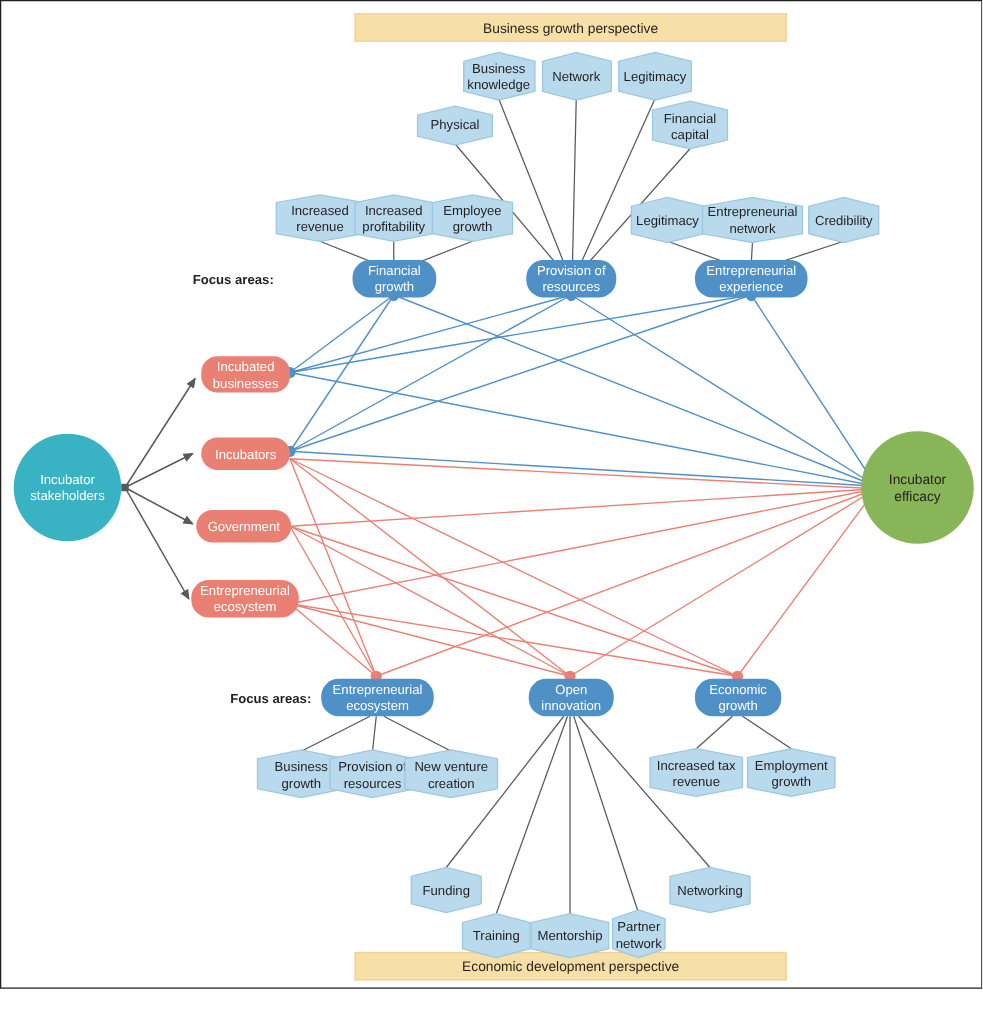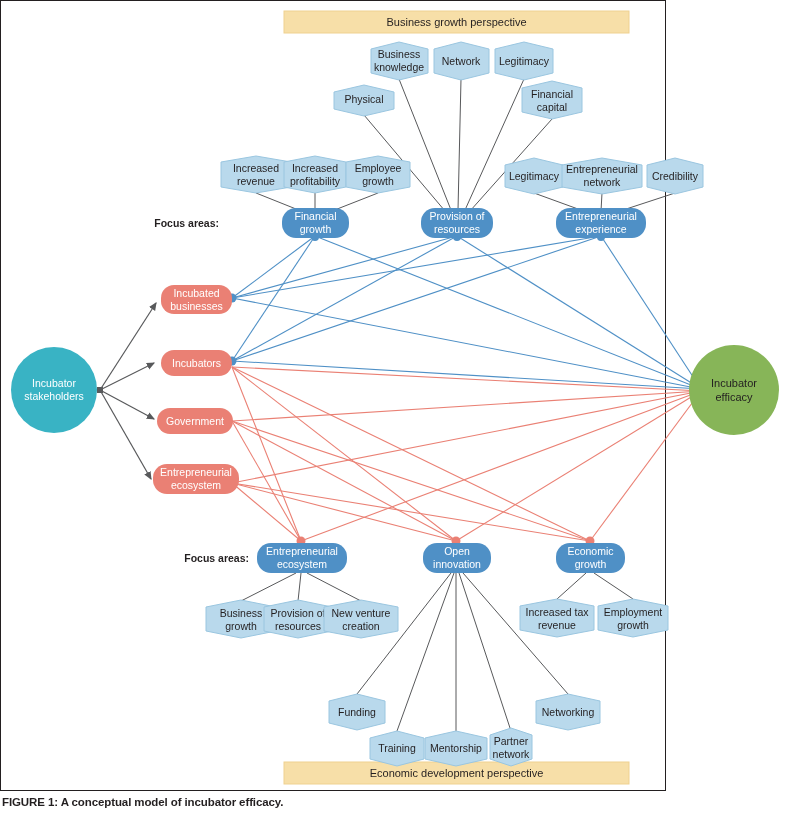--- a/index.html
+++ b/index.html
@@ -1,18 +1,18 @@
 <!DOCTYPE html>
 <html><head>
 <meta charset="utf-8">
 <style>
   html,body{margin:0;padding:0;background:#ffffff;}
   body{font-family:"Liberation Sans", sans-serif;}
   #page{position:relative;width:786px;height:818px;background:#fff;overflow:hidden;}
-  #figure-frame{position:absolute;left:0;top:0;width:666px;height:791px;border:1px solid #231f20;box-sizing:border-box;background:#fff;}
+  #figure-frame{position:absolute;left:0;top:0;width:786px;height:791px;border:1px solid #231f20;box-sizing:border-box;background:#fff;}
   #diagram-svg{position:absolute;left:0;top:0;}
   #caption{position:absolute;left:2px;top:796px;width:780px;font-size:11.5px;color:#231f20;font-weight:bold;letter-spacing:-0.1px;}
   #caption .cap-rest{font-weight:bold;}
   .band-label{font-size:11px;fill:#231f20;}
   .hex-label{font-size:10.5px;fill:#231f20;}
   .focus-label{font-size:10.5px;fill:#fff;}
   .stake-label{font-size:10.5px;fill:#fff;}
   .eff-label{font-size:11px;fill:#231f20;}
   .side-label{font-size:10.5px;fill:#231f20;font-weight:bold;}
   text{font-family:"Liberation Sans", sans-serif;}
@@ -294,17 +294,13 @@
         <text class="hex-label" x="510" y="744" text-anchor="middle">Partner</text>
         <text class="hex-label" x="510" y="757" text-anchor="middle">network</text>
       </g>
       <g>
         <polygon points="535,700 567,693 599,700 599,722 567,729 535,722" fill="#b9d9ec" stroke="#9ac6e0" stroke-width="1"></polygon>
         <text class="hex-label" x="567" y="715" text-anchor="middle">Networking</text>
       </g>
     </svg>
   </div>
 
-  <div id="caption">
-    <span>FIGURE 1:</span>
-    <span class="cap-rest">A conceptual model of incubator efficacy.</span>
-  </div>
 </div>
 
 </body></html>

